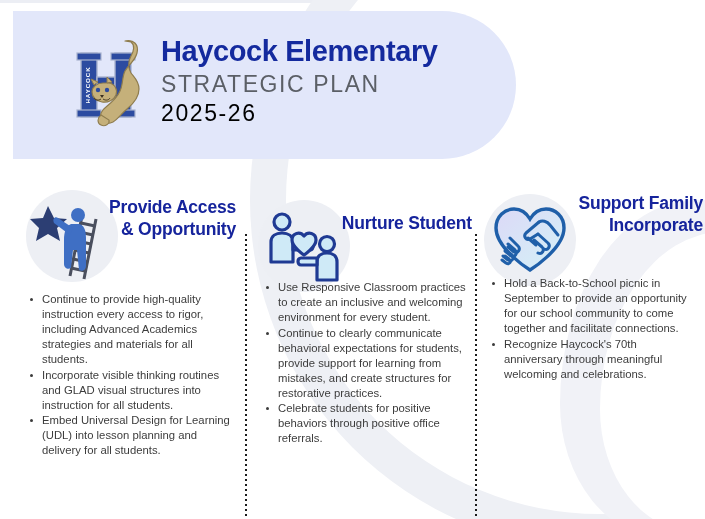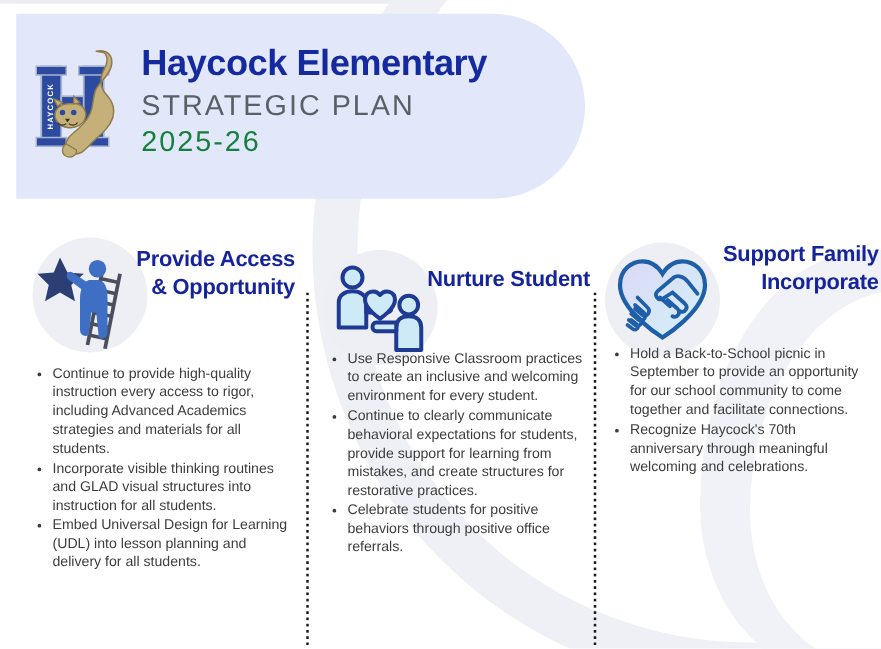--- a/index.html
+++ b/index.html
@@ -67,21 +67,21 @@
   }
 
   
   .header-banner{
     position:absolute;
     left:13px;top:11px;
     width:455px;height:148px;
     background:#e2e7fa;
     border-top-right-radius:78px;
     border-bottom-right-radius:78px;
-    display:flex;align-items:center;
+    display:flex;align-items:center;padding-left:48px;
   }
   .logo{
     position:relative;
     width:78px;height:108px;
     margin-left:12px;margin-right:6px;
     flex:0 0 auto;
   }
   .title-block{
     display:flex;flex-direction:column;justify-content:center;
     margin-left:4px;
@@ -99,21 +99,21 @@
     font-size:23px;
     color:#5b5f66;
     letter-spacing:1.6px;
     line-height:1.22;
     margin-top:4px;
     white-space:nowrap;
     font-weight:400;
   }
   .plan-year{
     font-size:23px;
-    color:#15803d;
+    color:#000000;
     letter-spacing:1.6px;
     line-height:1.2;
     margin-top:2px;
     white-space:nowrap;
     font-weight:400;
   }
 
   
   .columns{
     position:absolute;

